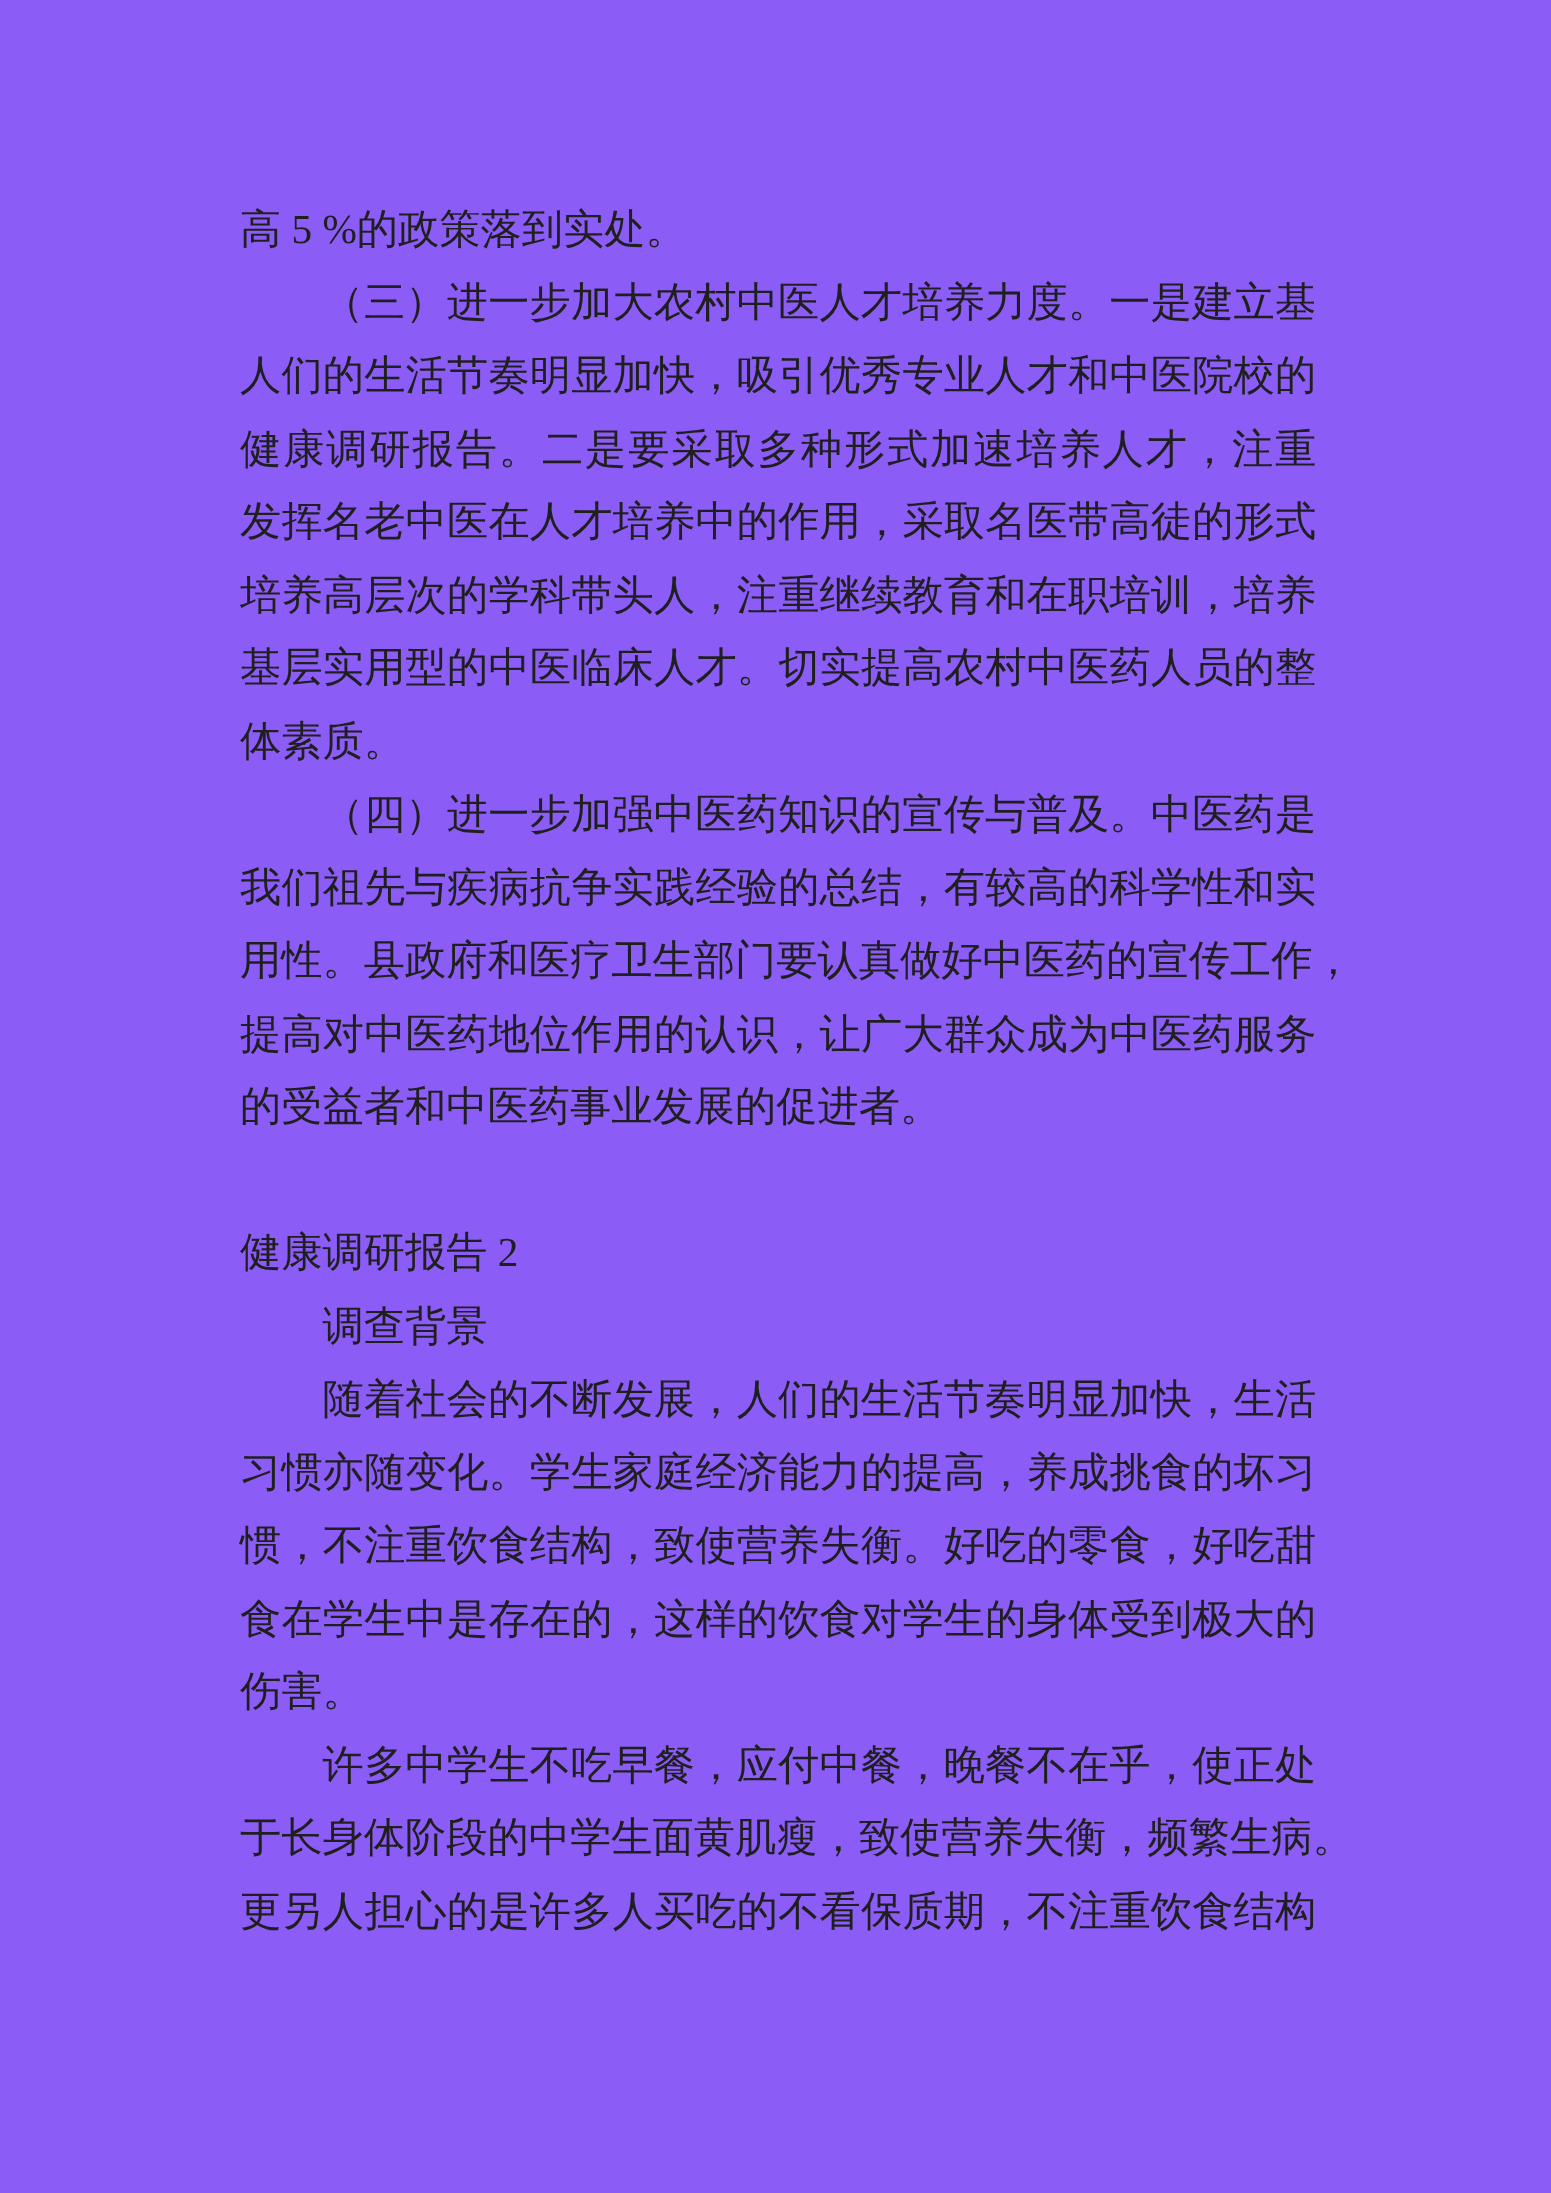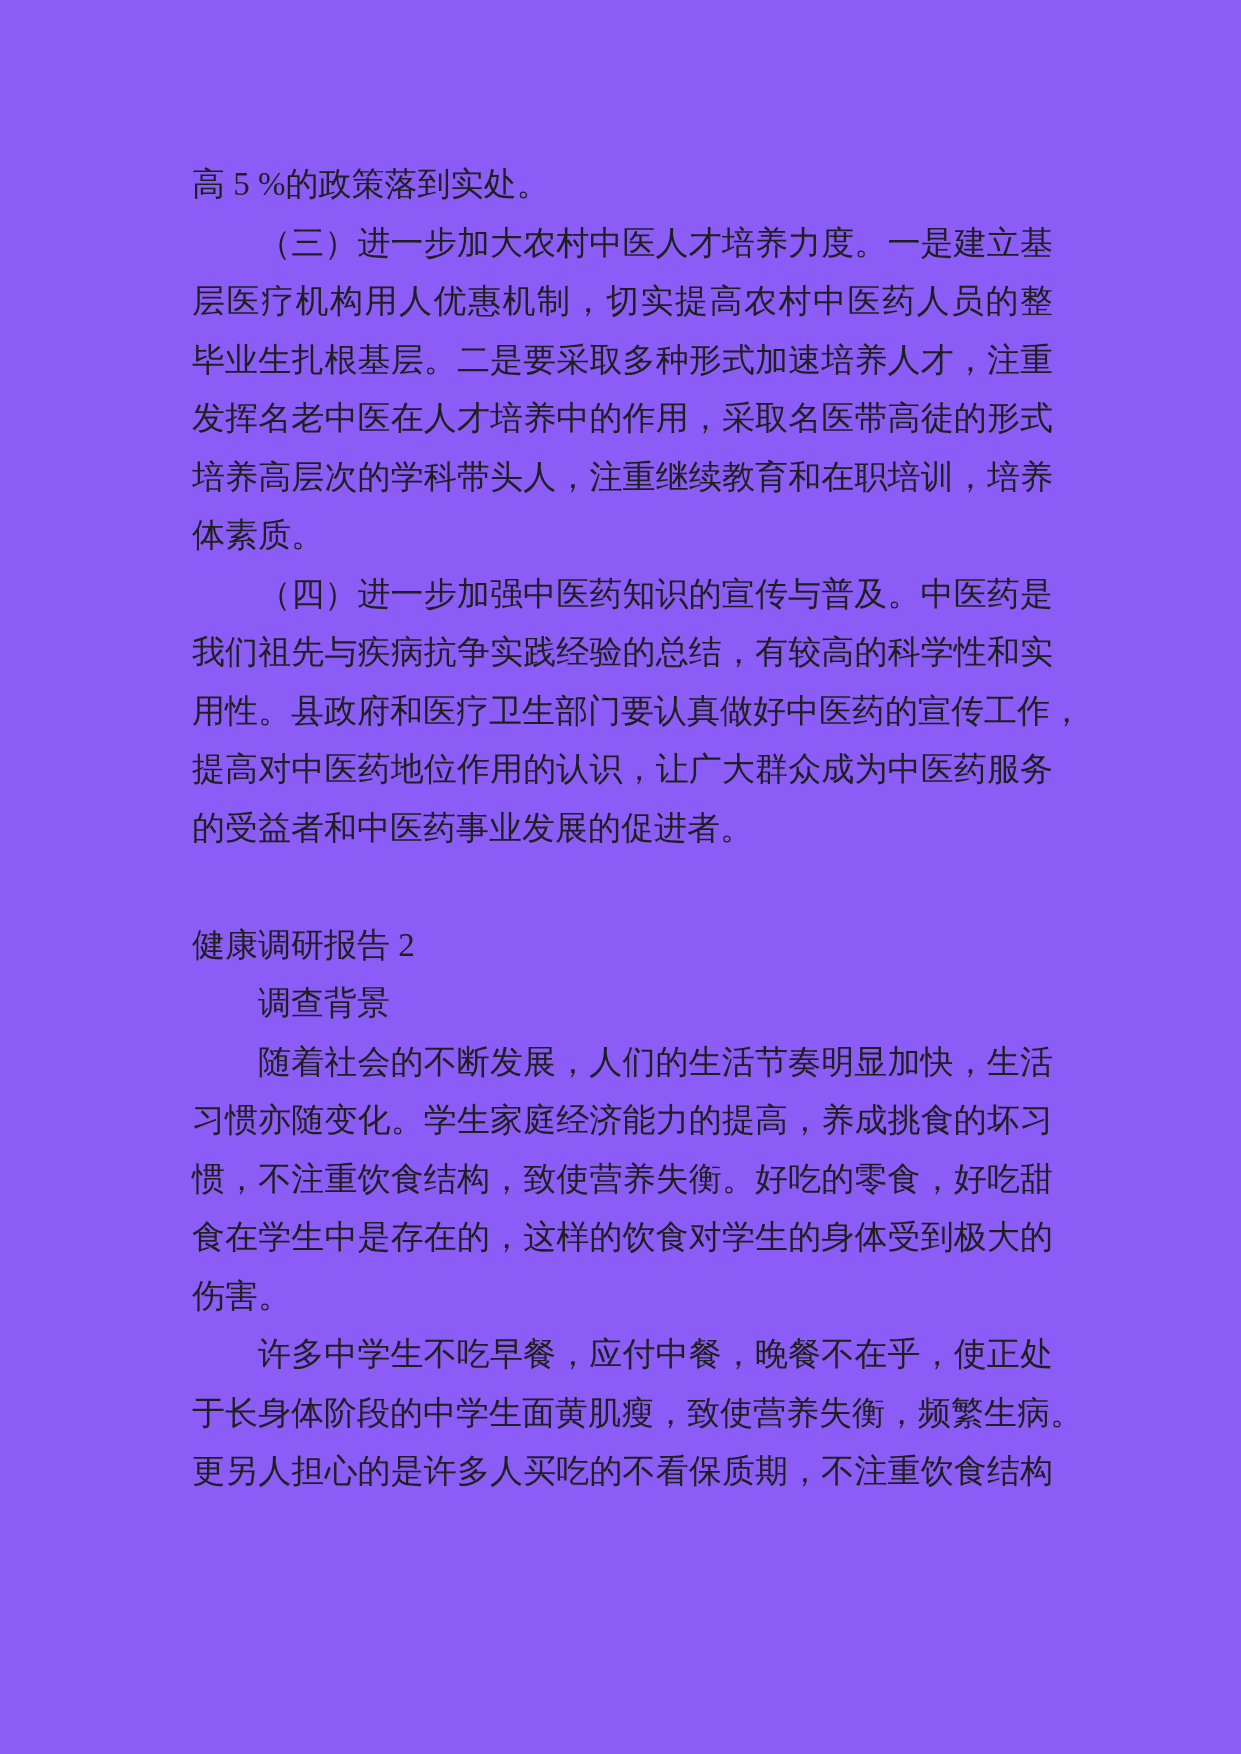--- a/index.html
+++ b/index.html
@@ -44,24 +44,25 @@
     
   }
 </style>
 </head>
 <body>
 
 <div class="page">
   <div class="content">
       <div class="line short">高 5 %的政策落到实处。</div>
       <div class="line indent">（三）进一步加大农村中医人才培养力度。一是建立基</div>
-      <div class="line">层医疗机构用人优惠机制，切实提高农村中医药人员的整</div>
-      <div class="line">毕业生扎根基层。二是要采取多种形式加速培养人才，注重</div>
+      <div class="line">人们的生活节奏明显加快，吸引优秀专业人才和中医院校的</div>
+      <div class="line">健康调研报告。二是要采取多种形式加速培养人才，注重</div>
       <div class="line">发挥名老中医在人才培养中的作用，采取名医带高徒的形式</div>
       <div class="line">培养高层次的学科带头人，注重继续教育和在职培训，培养</div>
+      <div class="line">基层实用型的中医临床人才。切实提高农村中医药人员的整</div>
       <div class="line short">体素质。</div>
       <div class="line indent">（四）进一步加强中医药知识的宣传与普及。中医药是</div>
       <div class="line">我们祖先与疾病抗争实践经验的总结，有较高的科学性和实</div>
       <div class="line">用性。县政府和医疗卫生部门要认真做好中医药的宣传工作，</div>
       <div class="line">提高对中医药地位作用的认识，让广大群众成为中医药服务</div>
       <div class="line short">的受益者和中医药事业发展的促进者。</div>
       <div class="line blank"></div>
       <div class="line short">健康调研报告 2</div>
       <div class="line indent short">调查背景</div>
       <div class="line indent">随着社会的不断发展，人们的生活节奏明显加快，生活</div>

